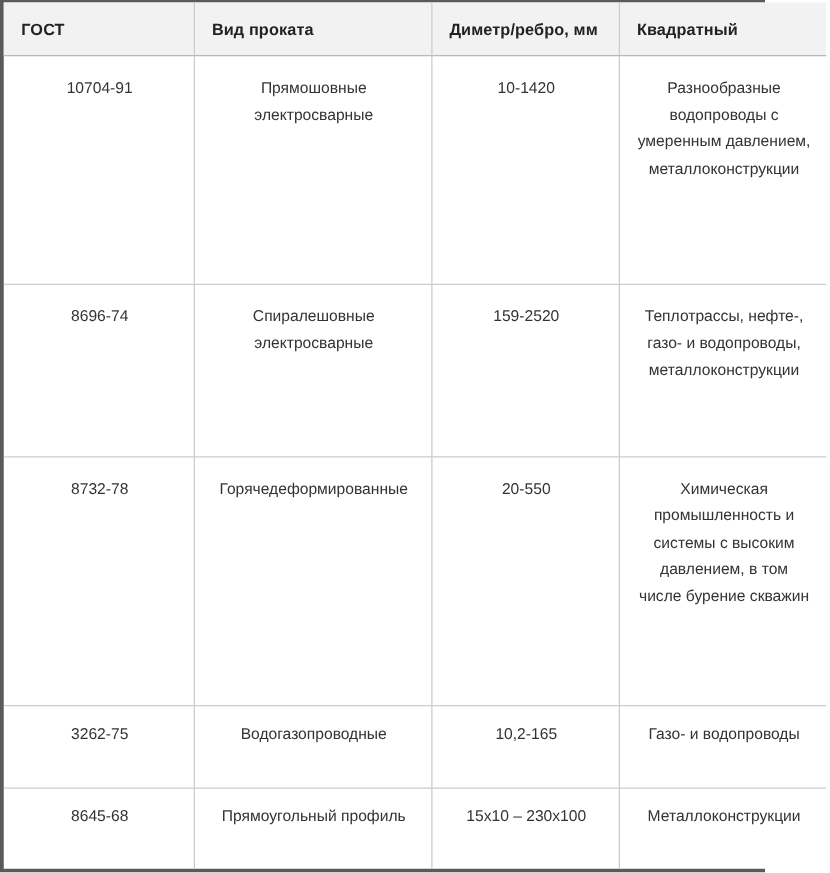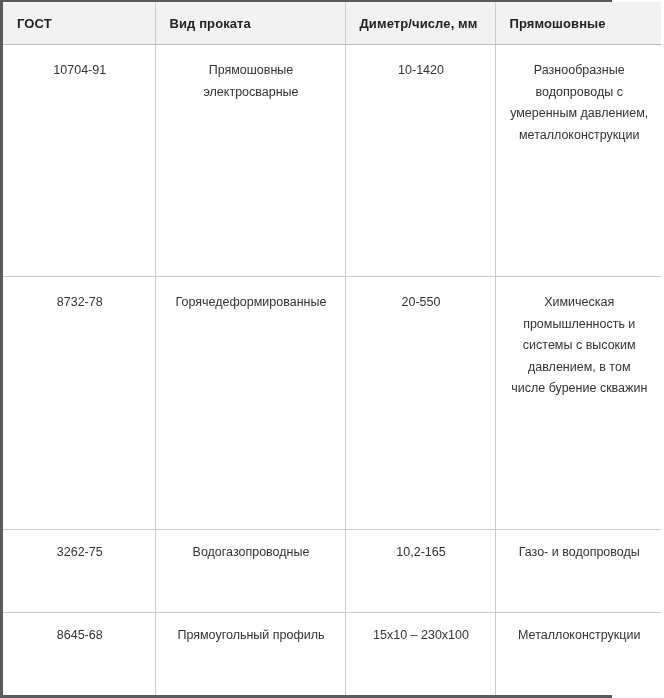--- a/index.html
+++ b/index.html
@@ -83,30 +83,36 @@
     <colgroup>
       <col class="c-gost">
       <col class="c-kind">
       <col class="c-dim">
       <col class="c-use">
     </colgroup>
     <thead>
       <tr>
         <th>ГОСТ</th>
         <th>Вид проката</th>
-        <th>Диметр/числе, мм</th>
-        <th>Прямошовные</th>
+        <th>Диметр/ребро, мм</th>
+        <th>Квадратный</th>
       </tr>
     </thead>
     <tbody>
       <tr class="r-tall-a">
         <td class="cell-gost">10704-91</td>
         <td class="cell-kind">Прямошовные электросварные</td>
         <td class="cell-dim">10-1420</td>
         <td class="cell-use">Разнообразные водопроводы с умеренным давлением, металлоконструкции</td>
+      </tr>
+      <tr class="r-mid">
+        <td class="cell-gost">8696-74</td>
+        <td class="cell-kind">Спиралешовные электросварные</td>
+        <td class="cell-dim">159-2520</td>
+        <td class="cell-use">Теплотрассы, нефте-, газо- и водопроводы, металлоконструкции</td>
       </tr>
       <tr class="r-tall-b">
         <td class="cell-gost">8732-78</td>
         <td class="cell-kind">Горячедеформированные</td>
         <td class="cell-dim">20-550</td>
         <td class="cell-use">Химическая промышленность и системы с высоким давлением, в том числе бурение скважин</td>
       </tr>
       <tr class="r-short">
         <td class="cell-gost">3262-75</td>
         <td class="cell-kind">Водогазопроводные</td>

